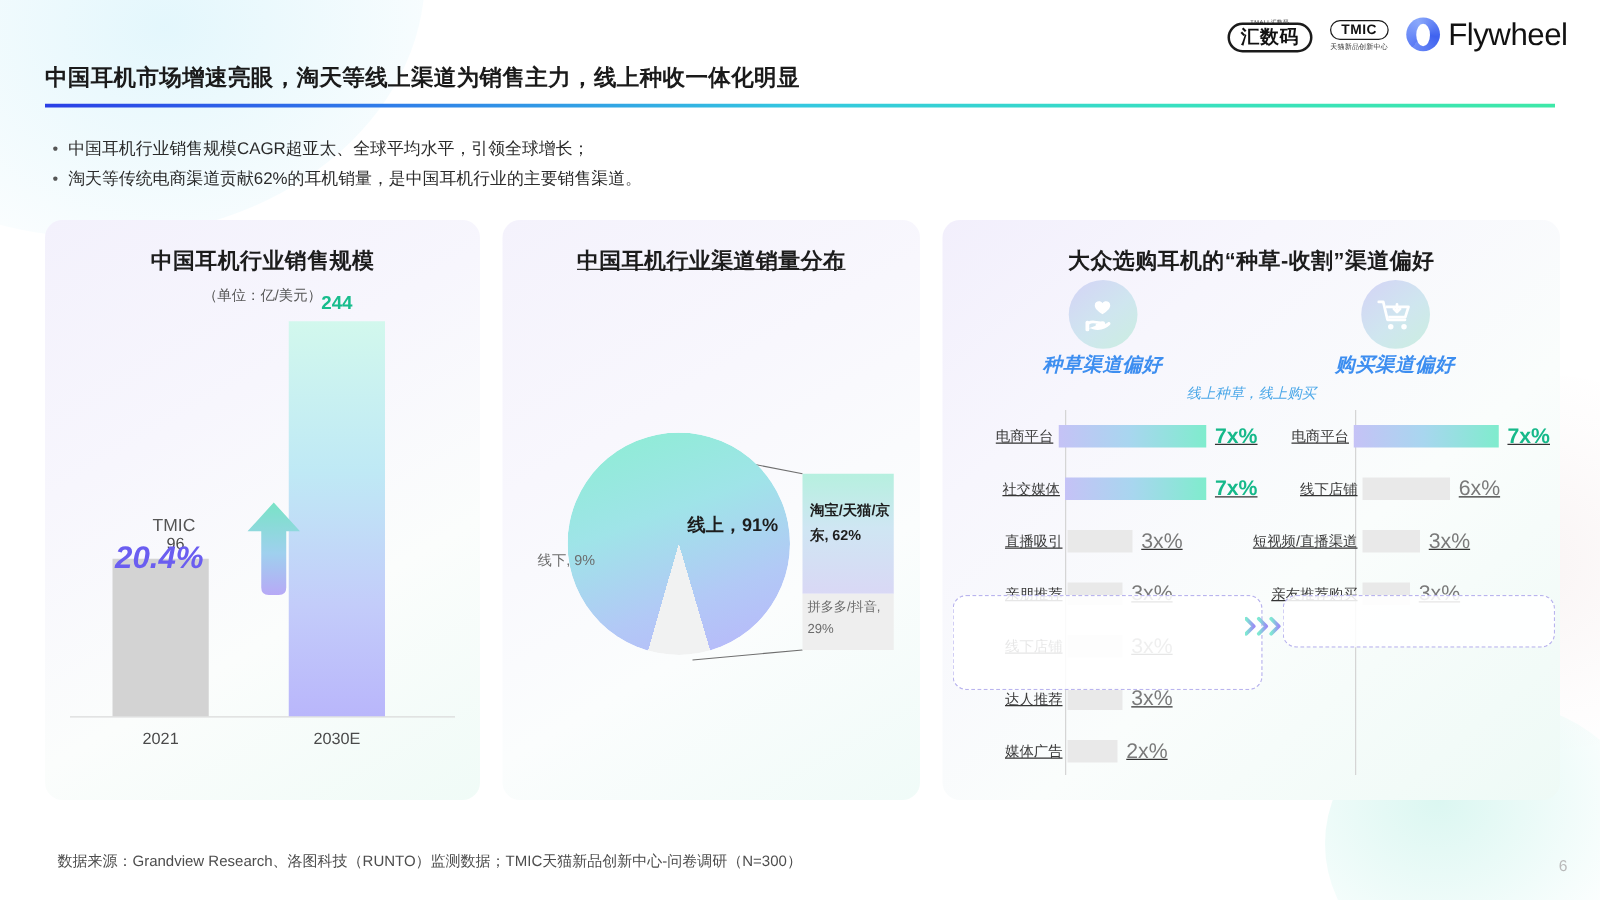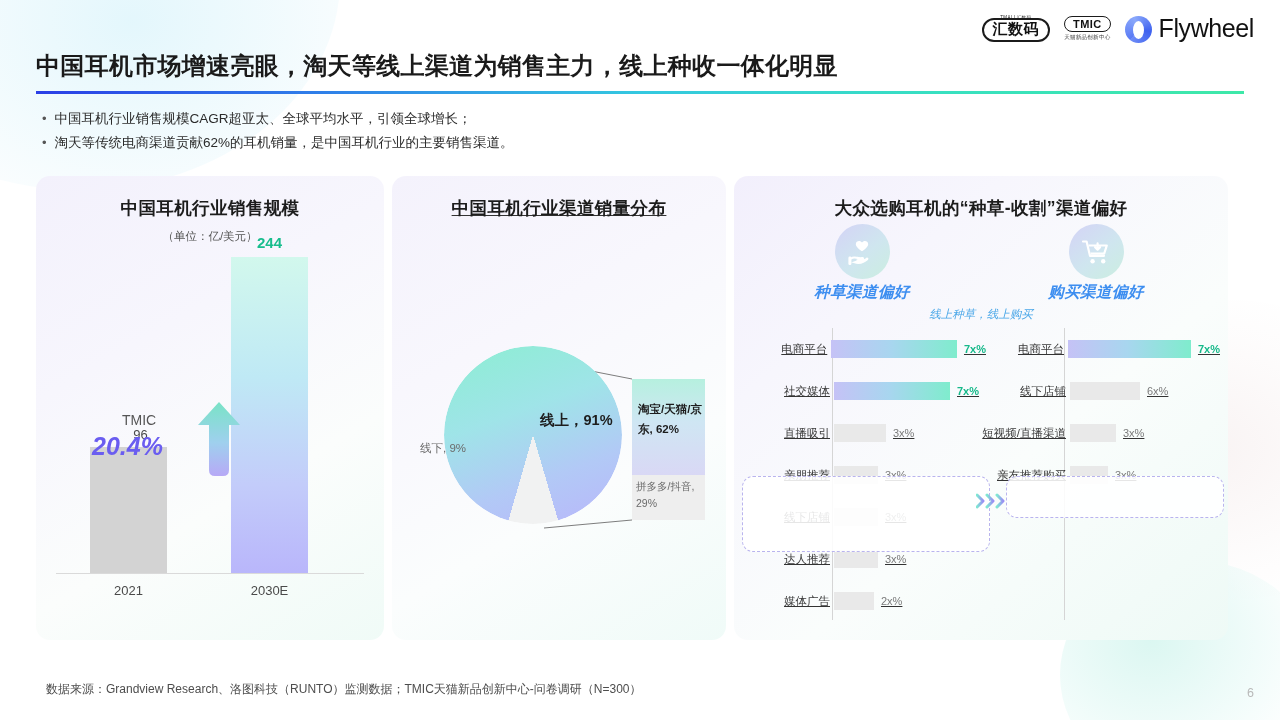--- a/index.html
+++ b/index.html
@@ -39,52 +39,52 @@
     padding: 2px 9px 3px; font-size: 15px; font-weight: 700; letter-spacing: .5px;
     color: #111; line-height: 1.05; font-family: "DejaVu Sans", sans-serif;
   }
   .logo-huishuma .tiny { font-size: 4.5px; letter-spacing: .4px; color: #222; margin-bottom: -2px; }
   .logo-tmic { display: flex; flex-direction: column; align-items: center; gap: 2px; }
   .logo-tmic .box {
     border: 1.6px solid #1b1b1b; border-radius: 9px; padding: 1px 8px;
     font-size: 11px; font-weight: 700; color: #111; letter-spacing: .4px;
   }
   .logo-tmic .sub { font-size: 5.6px; color: #333; letter-spacing: .2px; }
-  .logo-flywheel { display: flex; align-items: flex-end; gap: 7px; }
+  .logo-flywheel { display: flex; align-items: flex-start; gap: 7px; }
   .logo-flywheel .mark {
     width: 27px; height: 27px; border-radius: 50%;
     background: conic-gradient(from 220deg, #5b7bf5, #8aa8fb, #3f62ef, #6f8df7);
     position: relative;
   }
   .logo-flywheel .mark::after {
     content: ""; position: absolute; left: 8px; top: 4.5px;
     width: 11px; height: 18px; border-radius: 50%;
     background: #fff;
   }
   .logo-flywheel .word { font-size: 25px; color: #111; letter-spacing: -.4px; }
 
   
   .title-wrap { position: absolute; left: 36px; top: 50px; width: 1208px; }
   .title {
-    font-size: 24px; font-weight: 700; color: #1a1a1a; letter-spacing: .3px;
+    font-size: 18px; font-weight: 700; color: #1a1a1a; letter-spacing: .3px;
     white-space: nowrap;
   }
   .title-rule {
     margin-top: 9px; height: 2.5px; width: 1208px;
     background: linear-gradient(90deg, #2a3fe6 0%, #2f7be9 22%, #34c8e0 50%, #38e0c0 75%, #3ee8a8 100%);
   }
 
   
   .bullets { position: absolute; left: 42px; top: 110px; }
   .bullet { display: flex; align-items: flex-start; gap: 8px; margin-bottom: 6px; }
   .bullet .dot { color: #555; font-size: 13px; line-height: 18px; }
   .bullet .txt { font-size: 13.5px; color: #2b2b2b; line-height: 18px; }
 
   
-  .cards { position: absolute; left: 36px; top: 176px; display: flex; gap: 8px; }
+  .cards { position: absolute; left: 36px; top: 176px; display: flex; gap: 18px; }
   .card { border-radius: 14px; position: relative; overflow: hidden; }
   .card-1 { width: 348px; height: 464px; background: linear-gradient(150deg,#f3f1fc 0%, #f7f6fd 34%, #fbfdfc 66%, #f0fbf7 100%); }
   .card-2 { width: 334px; height: 464px; background: linear-gradient(150deg,#f4f2fc 0%, #f8f7fd 34%, #fbfdfd 66%, #f0fbf8 100%); text-decoration: underline; }
   .card-3 { width: 494px; height: 464px; background: linear-gradient(140deg,#f2effc 0%, #f7f6fd 26%, #fafdfc 60%, #eefaf6 100%); }
 
   .card-title { text-align: center; font-size: 17.5px; font-weight: 700; color: #1c1c1c; padding-top: 20px; letter-spacing: .4px; }
   .card-unit { text-align: center; font-size: 11.5px; color: #555; margin-top: 9px; }
 
   
   .bar-area { position: absolute; left: 0; top: 96px; width: 348px; height: 330px; }
@@ -151,21 +151,21 @@
   .c3-vline { position: absolute; top: 0; height: 292px; width: 1px; background: #d5d5d5; }
   .vline-l { left: 98px; }
   .vline-r { left: 330px; }
   .row { display: flex; align-items: center; height: 42px; text-decoration: underline; }
   .row .rl { font-size: 11.5px; color: #3a3a3a; text-align: right; white-space: nowrap; }
   .c3-col-l .rl { width: 82px; }
   .c3-col-r .rl { width: 84px; }
   .row .rbar { height: 18px; margin-left: 4px; }
   .rbar.hl { background: linear-gradient(90deg, #c5c2f6 0%, #a8d6ef 48%, #7feccd 100%); }
   .rbar.gray { background: #e9e9e9; }
-  .row .rv { font-size: 11px; color: #7a7a7a; margin-left: 7px; white-space: nowrap; }
+  .row .rv { font-size: 17px; color: #7a7a7a; margin-left: 7px; white-space: nowrap; }
   .row .rv.hl { color: #16b98a; font-weight: 700; }
 
   .hl-box {
     position: absolute; border: 1.2px dashed #b9b4ee; border-radius: 11px;
     background: rgba(255,255,255,.88);
   }
   .hl-box-l { left: 8px; top: 148px; width: 248px; height: 76px; }
   .hl-box-r { left: 272px; top: 148px; width: 218px; height: 42px; }
   .chevrons { position: absolute; left: 242px; top: 165px; width: 34px; height: 16px; }
 

